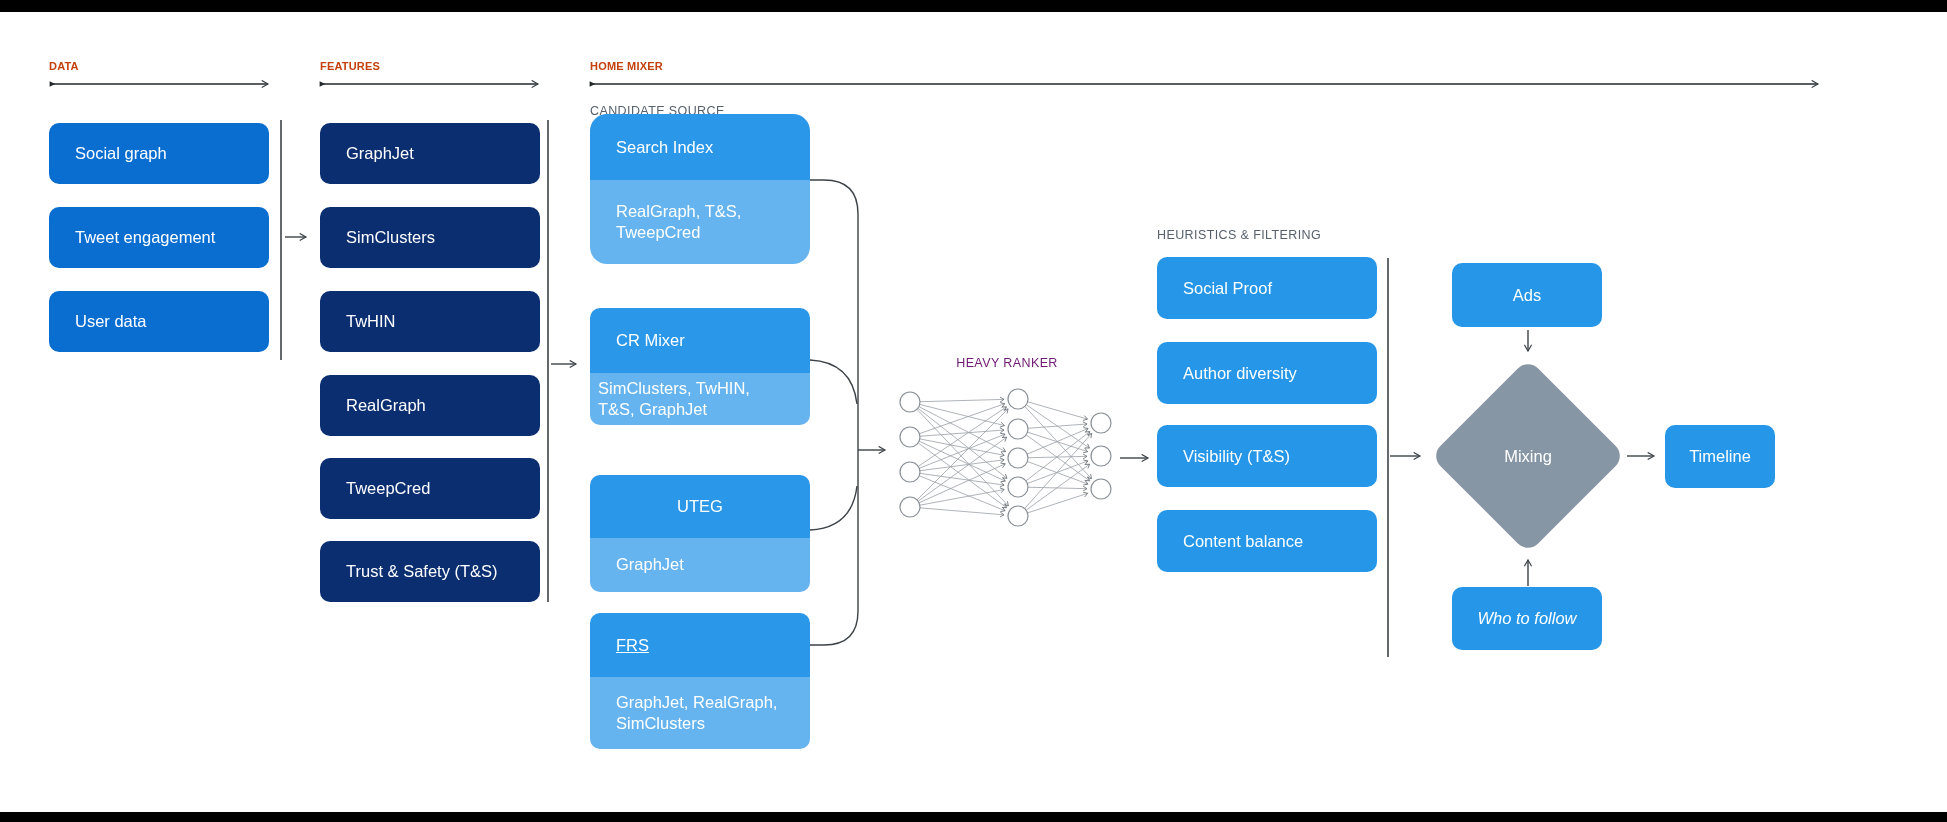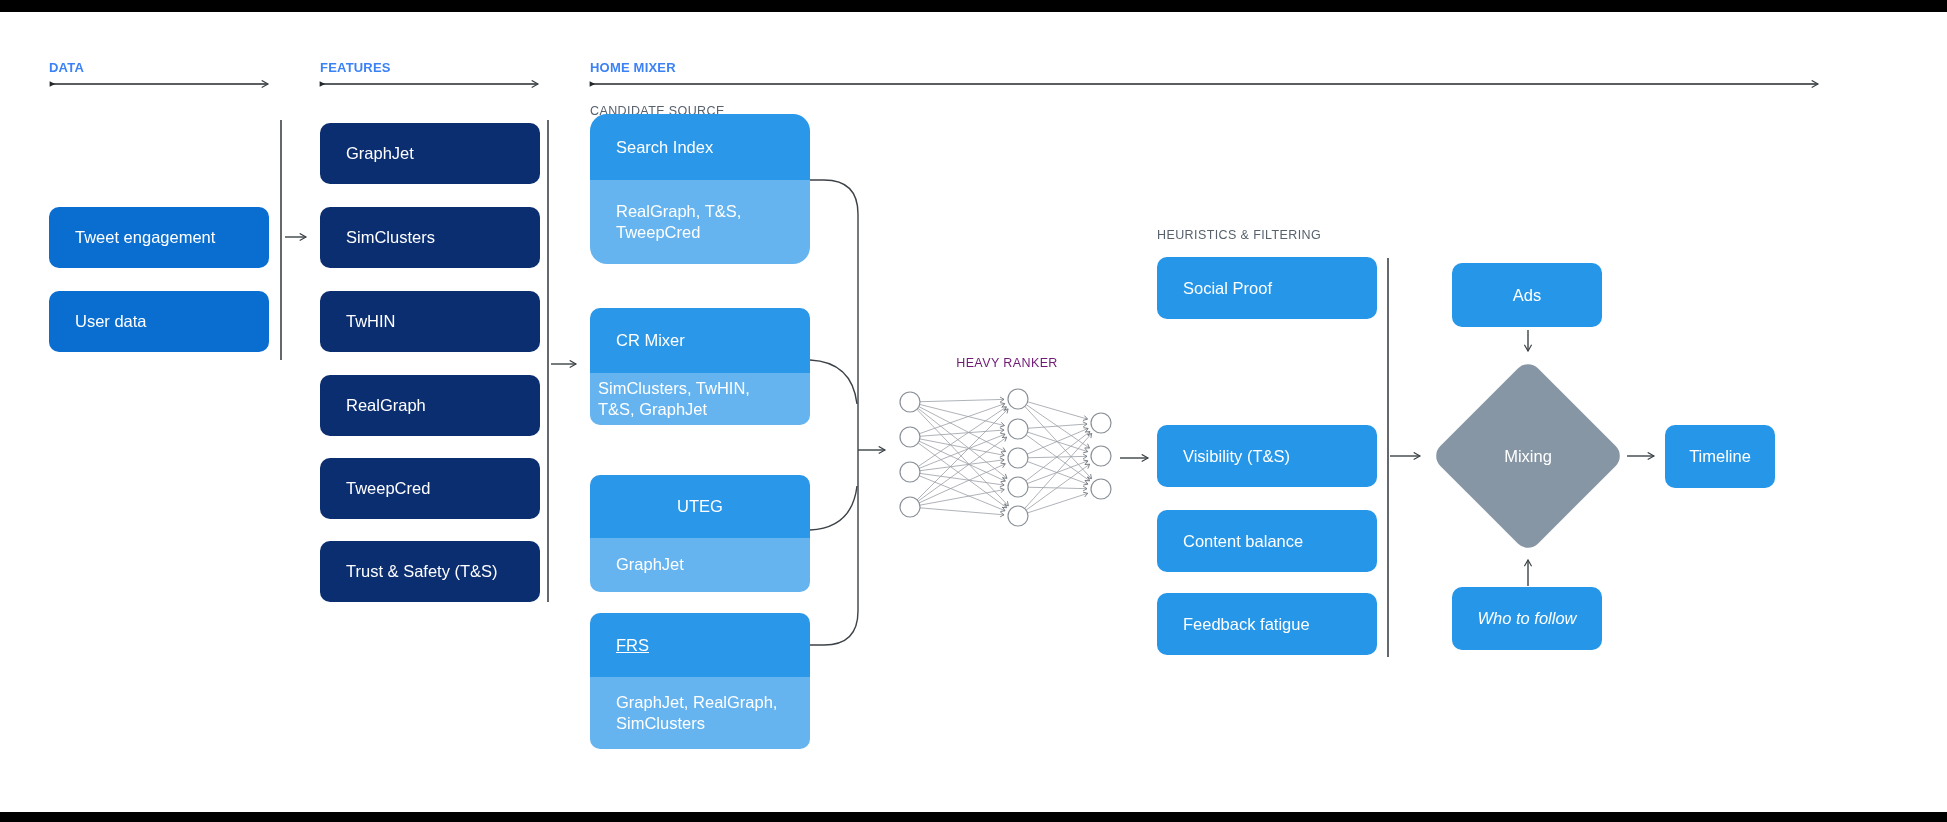--- a/index.html
+++ b/index.html
@@ -5,21 +5,21 @@
   html,body{margin:0;padding:0;background:#ffffff;}
   .canvas{
     position:relative;width:1947px;height:822px;background:#ffffff;overflow:hidden;
     font-family:"Liberation Sans", sans-serif;
   }
   .bar{position:absolute;left:0;width:100%;background:#000000;}
   .bar.top{top:0;height:12px;}
   .bar.bottom{top:812px;height:10px;}
   .svg-layer{position:absolute;left:0;top:0;width:1947px;height:822px;}
   .hdr{
-    position:absolute;font-size:13px;font-weight:bold;color:#3b82f6;letter-spacing:.2px;
+    position:absolute;font-size:11px;font-weight:bold;color:#c2410c;letter-spacing:.2px;
   }
   .subhdr{
     position:absolute;font-size:12.5px;color:#57616c;letter-spacing:.4px;
   }
   .node{
     position:absolute;border-radius:10px;color:#ffffff;font-size:16.5px;
     display:flex;align-items:center;box-sizing:border-box;padding:0 26px;line-height:1.25;
   }
   .node.data{background:var(--data-box);width:220px;height:61px;left:49px;}
   .node.feature{background:var(--feature-box);width:220px;height:61px;left:320px;}
@@ -134,20 +134,23 @@
         <circle cx="1018" cy="458" r="10" fill="#ffffff" stroke="#8a9097" stroke-width="1.2"></circle>
         <circle cx="1018" cy="487" r="10" fill="#ffffff" stroke="#8a9097" stroke-width="1.2"></circle>
         <circle cx="1018" cy="516" r="10" fill="#ffffff" stroke="#8a9097" stroke-width="1.2"></circle>
         <circle cx="1101" cy="423" r="10" fill="#ffffff" stroke="#8a9097" stroke-width="1.2"></circle>
         <circle cx="1101" cy="456" r="10" fill="#ffffff" stroke="#8a9097" stroke-width="1.2"></circle>
         <circle cx="1101" cy="489" r="10" fill="#ffffff" stroke="#8a9097" stroke-width="1.2"></circle>
       </g>
   </svg>
 
   <div class="hdr" style="left:49px;top:60px;">DATA</div>
+  <div class="node data" style="top:123px;">
+      <span>Social graph</span>
+    </div>
   <div class="node data" style="top:207px;">
       <span>Tweet engagement</span>
     </div>
   <div class="node data" style="top:291px;">
       <span>User data</span>
     </div>
 
   <div class="hdr" style="left:320px;top:60px;">FEATURES</div>
   <div class="node feature" style="top:123px;">
       <span>GraphJet</span>
@@ -203,29 +206,29 @@
         <span>GraphJet, RealGraph, SimClusters</span>
       </div>
   </div>
 
   <div class="ranker-label">HEAVY RANKER</div>
 
   <div class="subhdr" style="left:1157px;top:228px;">HEURISTICS &amp; FILTERING</div>
   <div class="node filter" style="top:257px;">
       <span>Social Proof</span>
     </div>
+  <div class="node filter" style="top:342px;">
+      <span>Author diversity</span>
+    </div>
   <div class="node filter" style="top:425px;">
       <span>Visibility (T&amp;S)</span>
     </div>
   <div class="node filter" style="top:510px;">
       <span>Content balance</span>
     </div>
-  <div class="node filter" style="top:593px;">
-      <span>Feedback fatigue</span>
-    </div>
 
   <div class="node stage" style="left:1452px;top:263px;width:150px;height:64px;">
       <span>Ads</span>
     </div>
   <div class="diamond">
     <div class="diamond-label">Mixing</div>
   </div>
   <div class="node stage" style="left:1452px;top:587px;width:150px;height:63px;font-style:italic;">
       <span>Who to follow</span>
     </div>

